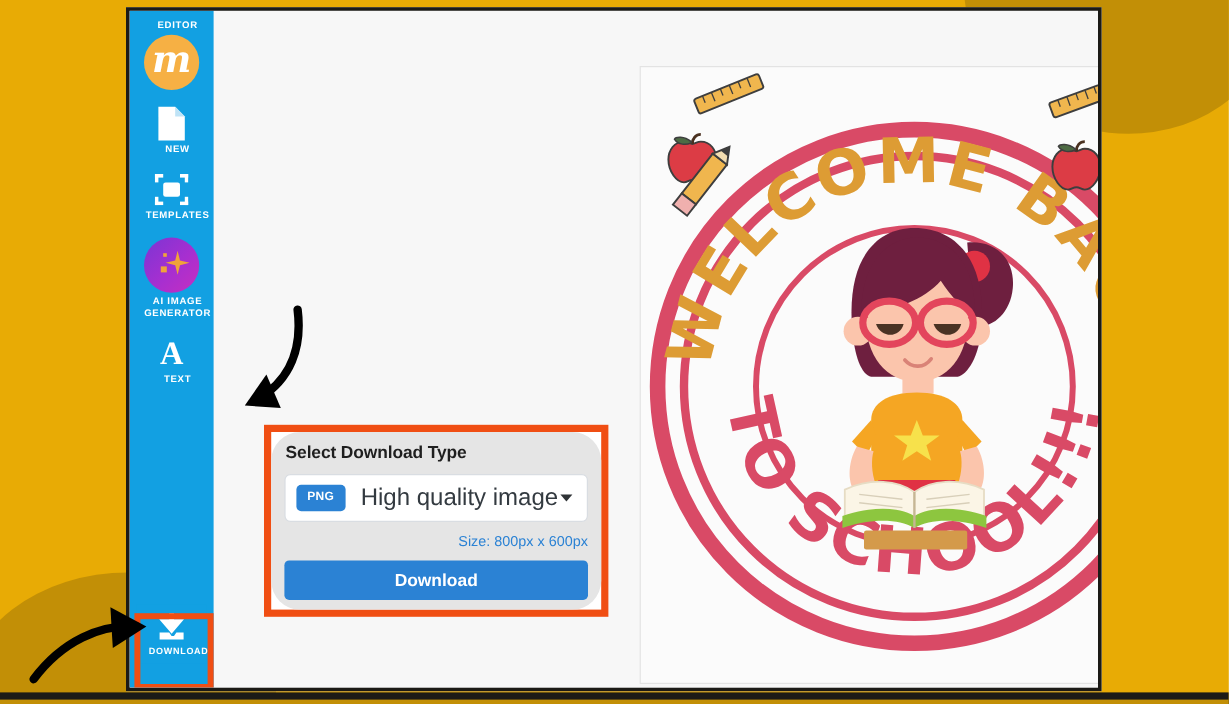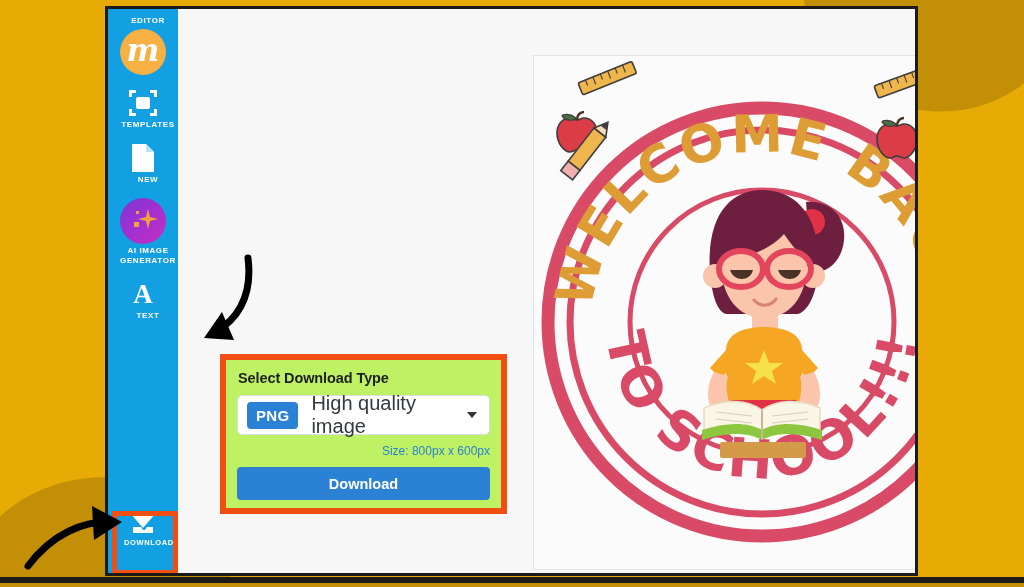--- a/index.html
+++ b/index.html
@@ -209,24 +209,25 @@
     border: 6px solid #f04e13;
     box-sizing: border-box;
     background: #ffffff;
   }
   #download-dialog {
     position: absolute;
     left: 6px;
     top: 6px;
     right: 6px;
     bottom: 6px;
-    background: #bef264;
+    background: #e5e5e5;
     box-sizing: border-box;
     padding: 8px 11px 16px;
     font-family: "Liberation Sans", sans-serif;
+    border-radius: 24px;
   }
   #dialog-title {
     font-size: 14.5px;
     font-weight: bold;
     color: #1f1f1f;
     letter-spacing: -.1px;
     margin: 2px 0 9px 1px;
   }
   #format-select {
     height: 40px;
@@ -235,21 +236,21 @@
     background: #ffffff;
     display: flex;
     align-items: center;
     padding: 0 9px;
     box-sizing: border-box;
     cursor: pointer;
   }
   #png-badge {
     background: #2b82d4;
     color: #ffffff;
-    font-size: 15px;
+    font-size: 10px;
     font-weight: bold;
     letter-spacing: .3px;
     padding: 6px 9px;
     border-radius: 4px;
     line-height: 1;
   }
   #format-label {
     flex: 1;
     font-size: 20px;
     color: #333a40;
@@ -444,20 +445,30 @@
     </div>
   </div>
 
   <div id="sidebar">
 
     <div class="side-item">
       <div class="side-caption">EDITOR</div>
       <div class="brand-circle">
         <span class="brand-m">m</span>
       </div>
+    </div>
+
+    <div class="side-item">
+      <div class="side-icon">
+        <svg width="26" height="30" viewBox="0 0 26 30">
+          <path d="M2 1 h14 l8 8 v20 h-22 z" fill="#ffffff"></path>
+          <path d="M16 1 v8 h8 z" fill="#bfe3f6"></path>
+        </svg>
+      </div>
+      <div class="side-caption">NEW</div>
     </div>
 
     <div class="side-item">
       <div class="side-icon">
         <svg width="28" height="26" viewBox="0 0 28 26">
           <g fill="#ffffff">
             <rect x="0" y="0" width="7" height="3"></rect>
               <rect x="0" y="0" width="3" height="7"></rect>
             <rect x="21" y="0" width="7" height="3"></rect>
               <rect x="25" y="0" width="3" height="7"></rect>
@@ -466,30 +477,20 @@
             <rect x="21" y="23" width="7" height="3"></rect>
               <rect x="25" y="19" width="3" height="7"></rect>
             <rect x="7" y="7" width="14" height="12" rx="2"></rect>
           </g>
         </svg>
       </div>
       <div class="side-caption">TEMPLATES</div>
     </div>
 
     <div class="side-item">
-      <div class="side-icon">
-        <svg width="26" height="30" viewBox="0 0 26 30">
-          <path d="M2 1 h14 l8 8 v20 h-22 z" fill="#ffffff"></path>
-          <path d="M16 1 v8 h8 z" fill="#bfe3f6"></path>
-        </svg>
-      </div>
-      <div class="side-caption">NEW</div>
-    </div>
-
-    <div class="side-item">
       <div class="ai-circle">
         <svg width="46" height="46" viewBox="0 0 46 46">
           <path d="M28 11 L30 19 L38 21 L30 23 L28 31 L26 23 L18 21 L26 19 Z" fill="#f0a33a"></path>
           <rect x="14" y="24" width="5" height="5" fill="#f0a33a"></rect>
           <rect x="16" y="13" width="3" height="3" fill="#f0a33a"></rect>
         </svg>
       </div>
       <div class="side-caption">AI IMAGE</div>
       <div class="side-caption">GENERATOR</div>
     </div>

